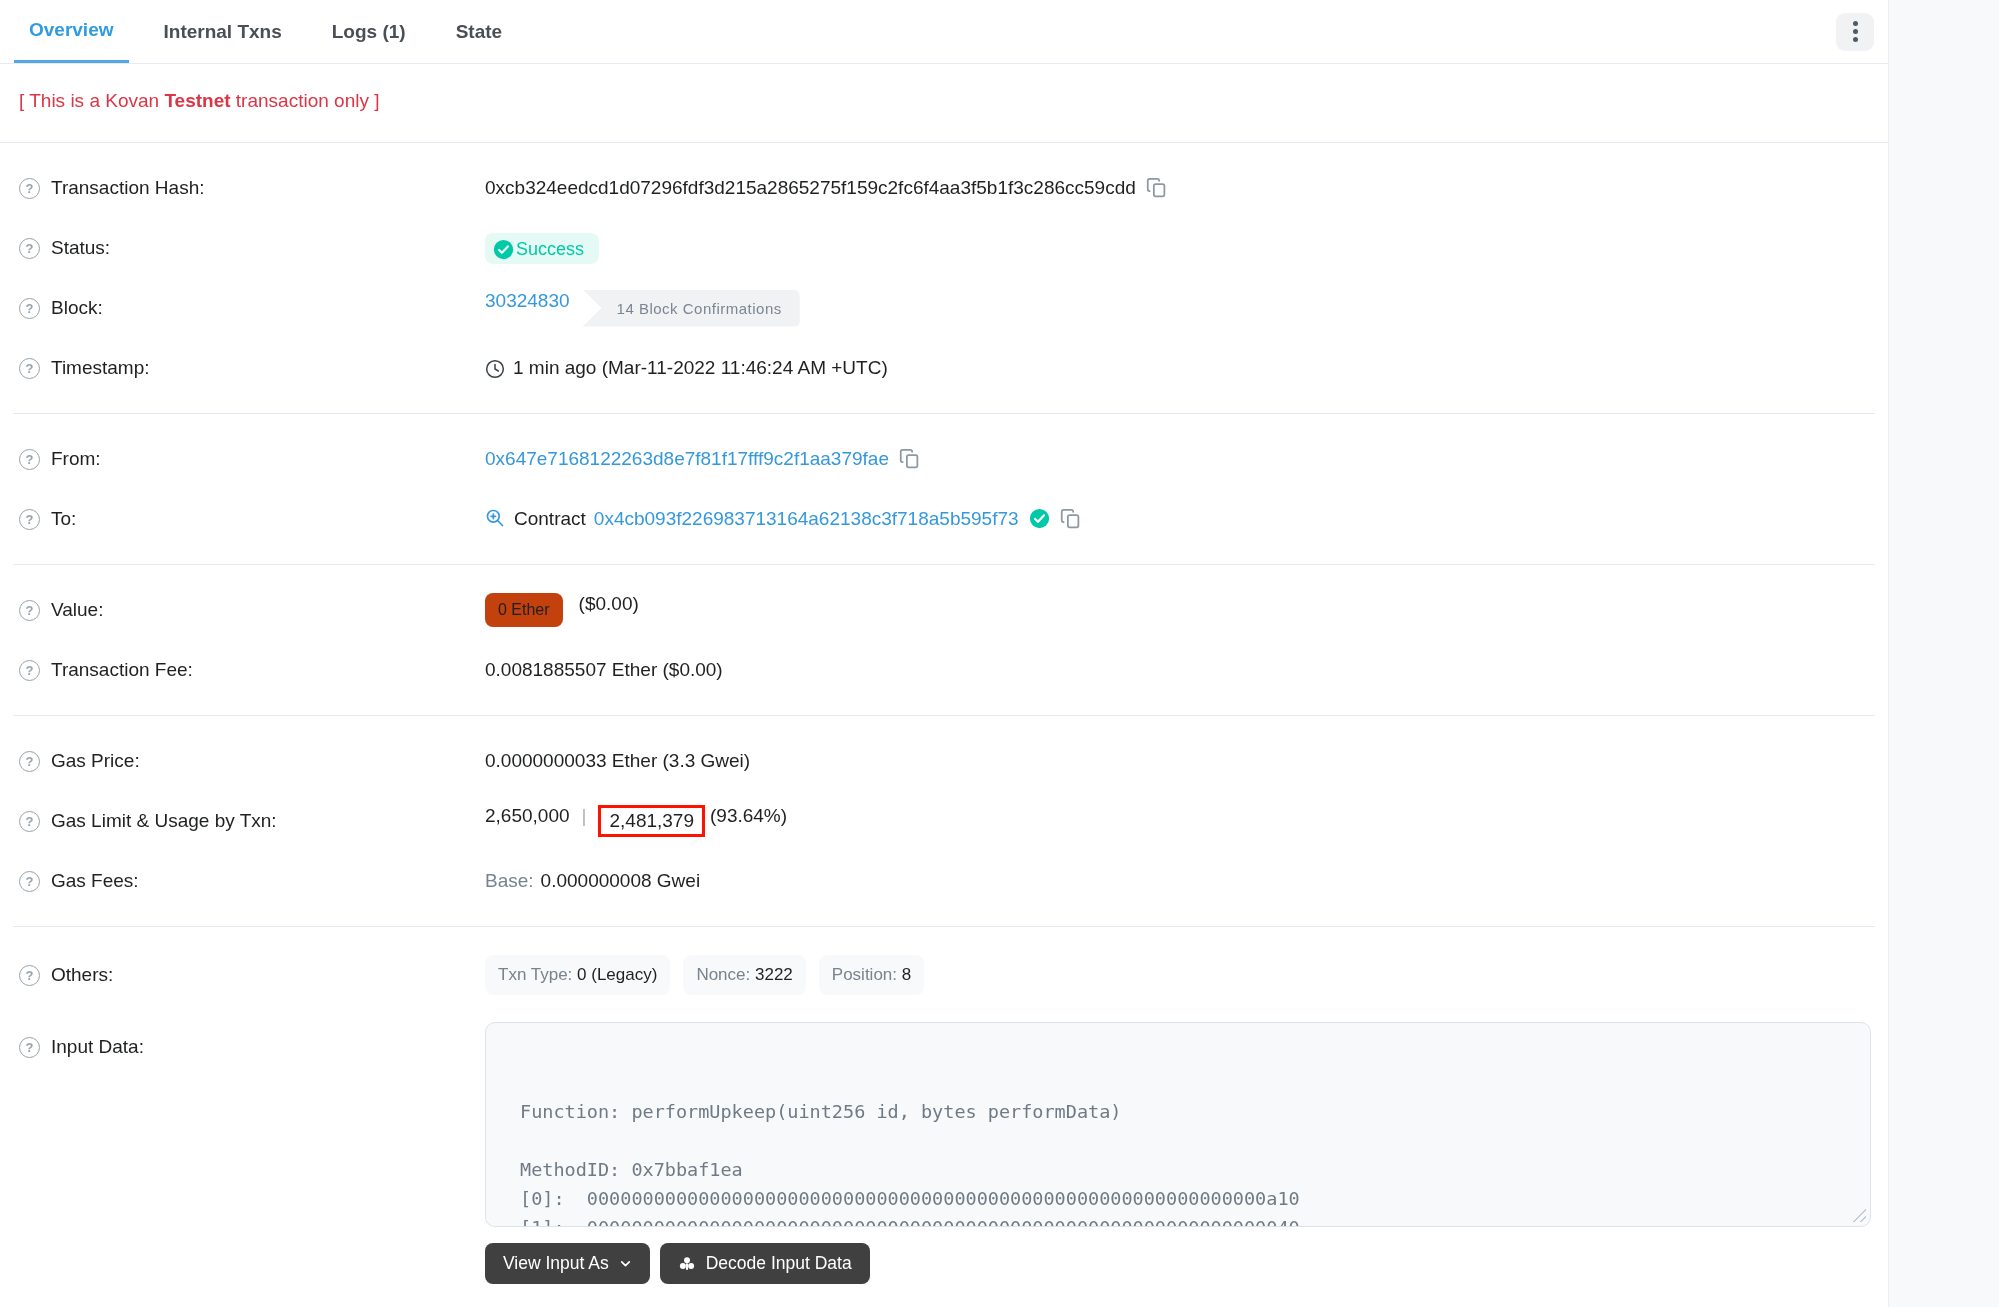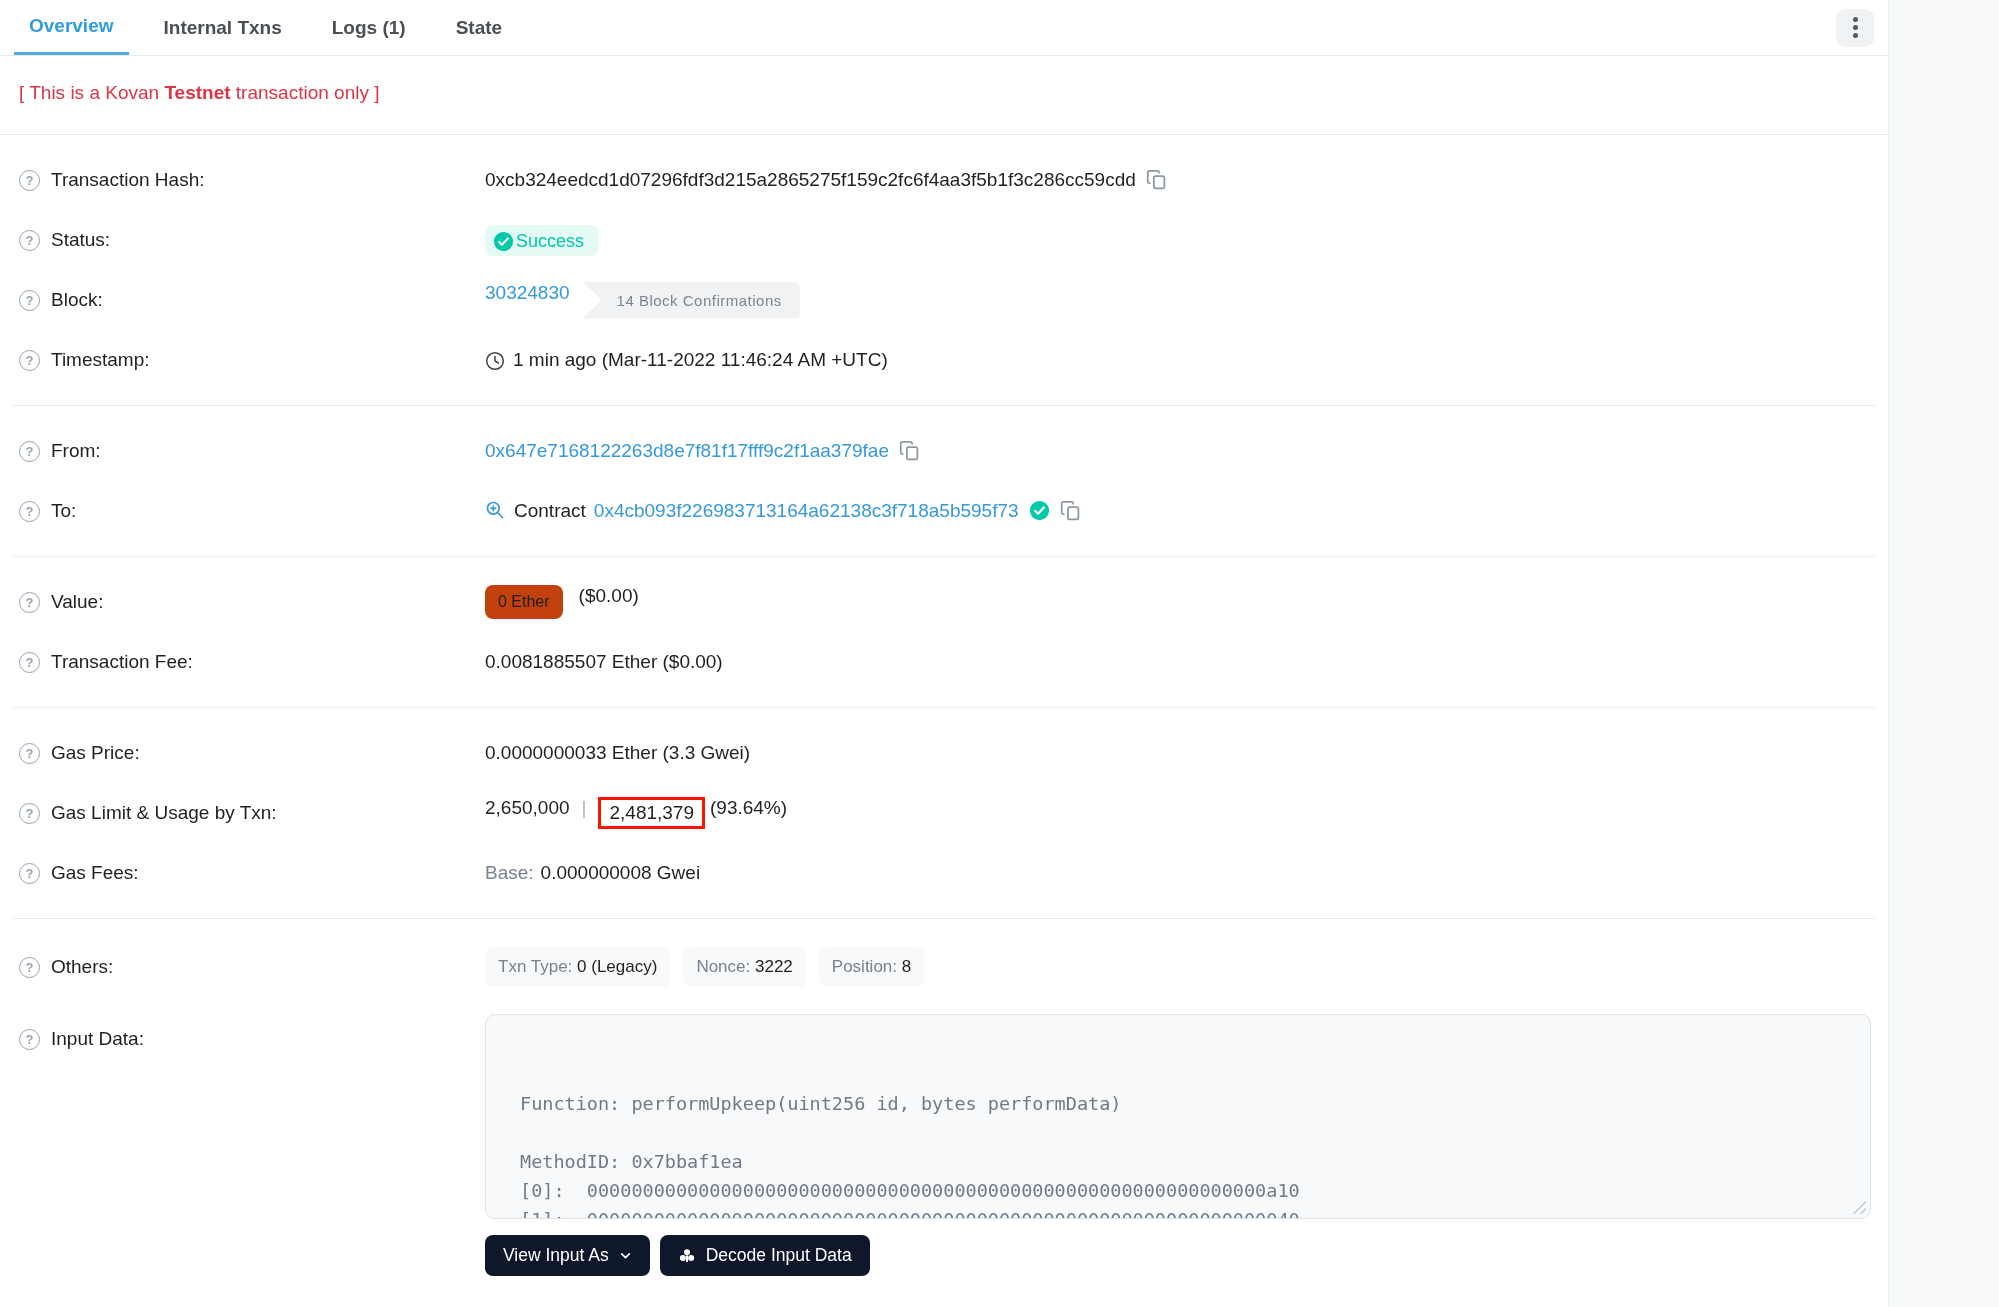--- a/index.html
+++ b/index.html
@@ -7,21 +7,21 @@
   body {
     width:1999px; height:1307px; position:relative; overflow:hidden;
     background:#ffffff; color:#1e2022;
     font-family:"Liberation Sans","DejaVu Sans",sans-serif; font-size:19px;
   }
   .right-strip { position:absolute; top:0; right:0; width:111px; height:1307px;
     background:#f8f9fa; border-left:1px solid #eceff2; }
   .card { width:1888px; }
 
   
-  .tabbar { height:56px; display:flex; align-items:stretch; padding:0 14px;
+  .tabbar { height:64px; display:flex; align-items:stretch; padding:0 14px;
     border-bottom:1px solid #e7eaf3; }
   .tab { display:flex; align-items:center; padding:0 15px; margin-right:20px;
     font-size:19px; font-weight:600; color:#4a4f55; cursor:pointer; }
   .tab.active { color:#2f9be0; border-bottom:3px solid #54a8e2; }
   .kebab-btn { margin-left:auto; align-self:center; width:38px; height:38px;
     background:#f1f2f3; border-radius:9px; display:flex; flex-direction:column;
     align-items:center; justify-content:center; gap:3px; cursor:pointer; border:none; }
   .kebab-btn i { width:5px; height:5px; border-radius:50%; background:#4d5a68; }
 
   
@@ -65,21 +65,21 @@
   .codebox { position:relative; width:1386px; height:205px; background:#f8f9fa;
     border:1px solid #dde3ea; border-radius:10px; padding:16px 34px;
     font-family:"DejaVu Sans Mono","Liberation Mono",monospace;
     font-size:18.5px; line-height:29px; color:#6e7b87; white-space:pre; overflow:hidden; }
   .codebox pre { margin:0; font:inherit; }
   .grip { position:absolute; right:4px; bottom:4px; width:14px; height:14px;
     clip-path:polygon(100% 0,100% 100%,0 100%);
     background:repeating-linear-gradient(135deg,#c3cbd4 0 1.5px,transparent 1.5px 5px); cursor:nwse-resize; }
 
   .btn-row { margin-top:16px; display:flex; gap:10px; }
-  .btn { display:inline-flex; align-items:center; gap:10px; background:#0f172a;
+  .btn { display:inline-flex; align-items:center; gap:10px; background:#404040;
     color:#fff; border:none; border-radius:8px; padding:10px 18px;
     font-size:17.5px; font-family:inherit; cursor:pointer; }
   .timestamp-val { display:inline-flex; align-items:flex-end; gap:8px; } .gap10 { margin-left:10px; }
 </style>
 </head>
 <body>
 
 <div class="card">
 
   <div class="tabbar">

